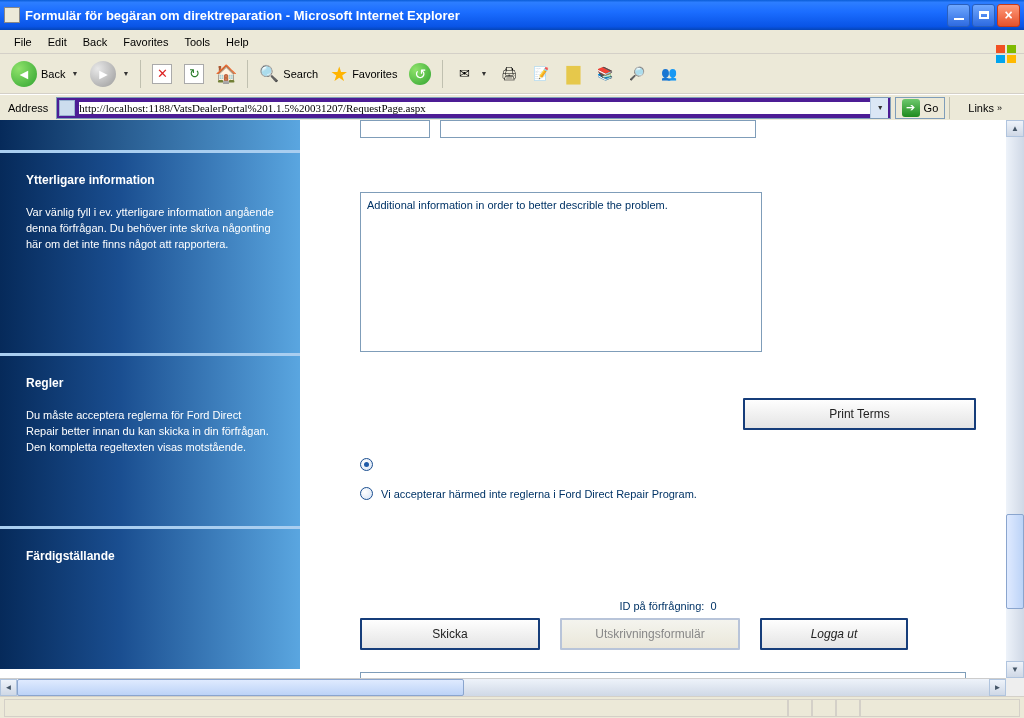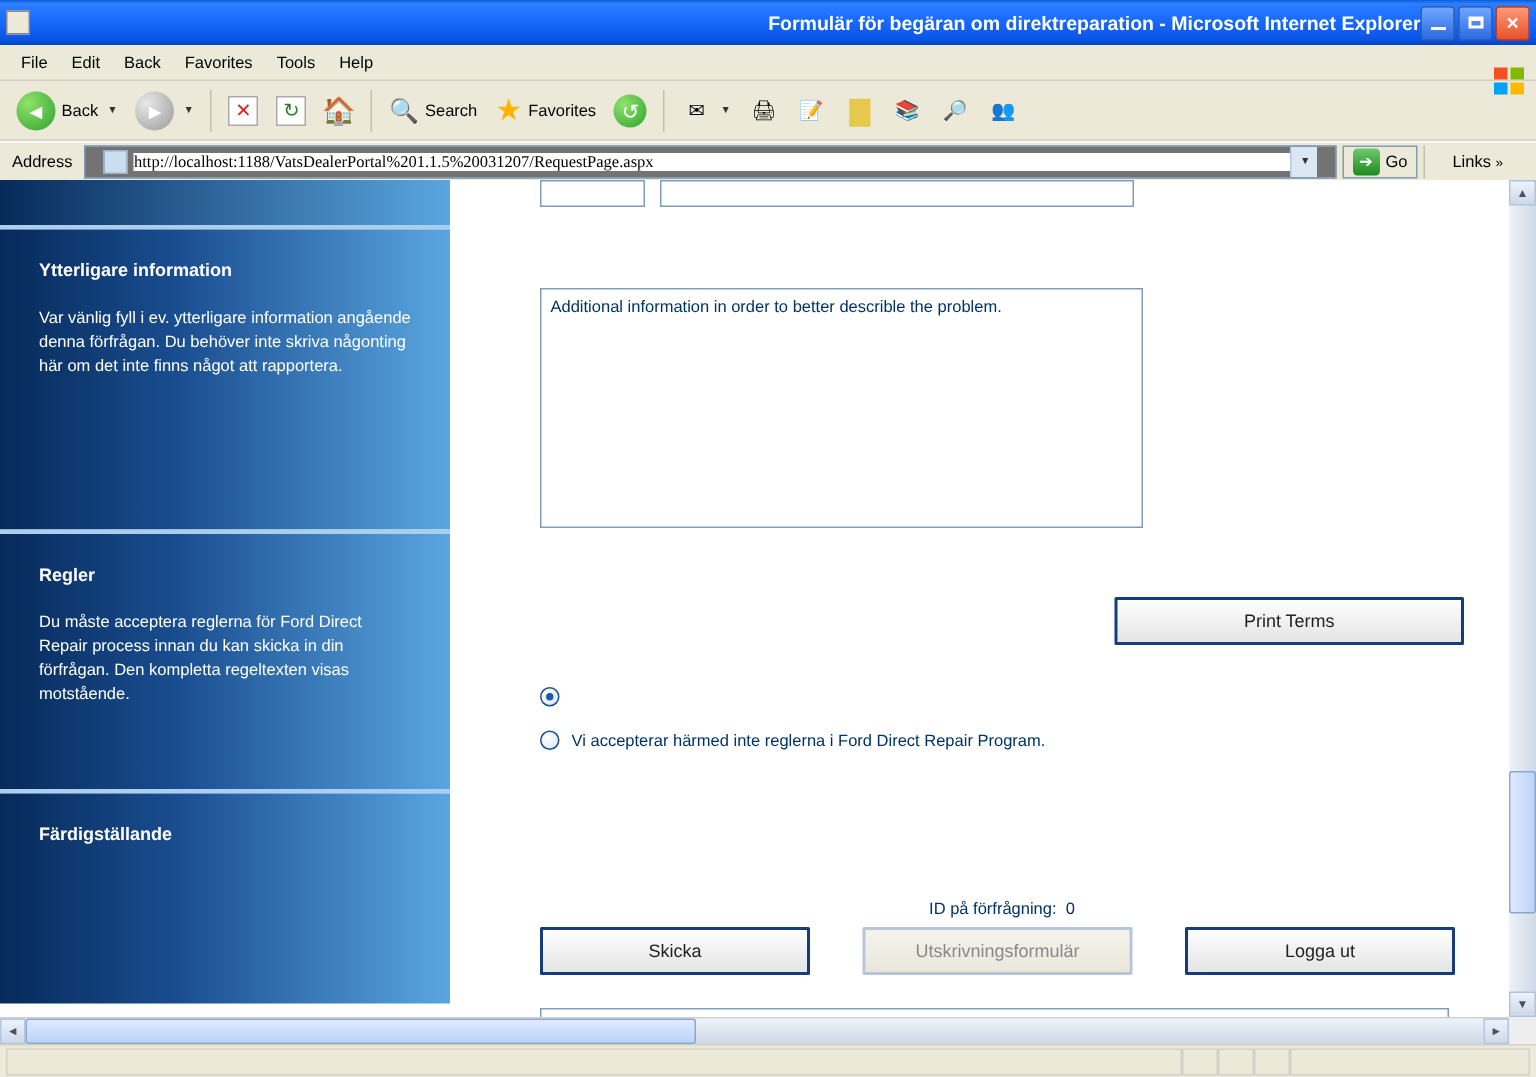--- a/index.html
+++ b/index.html
@@ -1,21 +1,21 @@
 <!DOCTYPE html>
 <html><head>
 <meta charset="utf-8">
 <style>
 * { box-sizing: border-box; margin: 0; padding: 0; }
 body { font-family: Tahoma, Arial, sans-serif; font-size: 11px; background: #ece9d8; overflow: hidden; width: 1024px; height: 718px; }
 
 
 .titlebar { height: 30px; background: linear-gradient(to bottom, #0a5dd6 0%, #2d7eff 8%, #1b6dff 40%, #0954e6 88%, #0545b8 100%); display: flex; align-items: center; padding: 0 4px; color: white; font-weight: bold; font-size: 13px; }
 .titlebar .page-icon { width: 16px; height: 16px; margin-right: 5px; display: inline-block; background:#ece9d8; border:1px solid #888; }
-.titlebar .title { flex: 1; text-align: right; }
+.titlebar .title { flex: 1; }
 .winbtns { display: flex; gap: 2px; margin-left: auto; }
 .winbtn { width: 23px; height: 23px; border: 1px solid #2a5fbb; border-radius: 3px; background: linear-gradient(to bottom,#6fa8ff,#2d6ae0); display:flex; align-items:center; justify-content:center; color:white; font-weight:bold; font-family:Arial; font-size:12px;}
 .winbtn.close { background: linear-gradient(to bottom,#ff9a7a,#e6522c); border-color:#c83a18; font-size:14px;}
 .winbtn.min span{border-bottom:2px solid white;width:10px;display:block;margin-top:8px;}
 .winbtn.max span{border:2px solid white;width:10px;height:8px;display:block;border-top-width:3px;}
 
 
 .menubar { height: 24px; background: #ece9d8; display: flex; align-items: center; padding: 0 6px; position:relative; border-bottom:1px solid #d4d0c8;}
 .menubar .menuitem { padding: 2px 8px; cursor: default; }
 .winflag { position:absolute; right:0; top:0; width:36px; height:48px; z-index:5; display:flex; align-items:center; justify-content:center;}
@@ -30,21 +30,21 @@
 .icon-grey{background:radial-gradient(circle at 30% 30%,#e8e8e8,#9a9a9a);}
 .icon-sm{width:20px;height:20px;display:inline-flex;align-items:center;justify-content:center;font-size:13px;border:1px solid #aaa;background:#fff;}
 .icon-sm.noborder{border:none;background:transparent;}
 .star{color:#ffb400;font-size:20px;}
 .sep{width:1px;height:28px;background:#c0c0b0;margin:0 4px;}
 .dd-arrow{font-size:7px;color:#333;margin-left:2px;}
 
 
 .addrbar { height: 26px; background: #ece9d8; display: flex; align-items: center; padding: 0 4px; gap:4px; border-top:1px solid #fff;}
 .addrlabel{padding:0 4px;}
-.addrinput{flex:1;height:22px;border:1px solid #7f9db9;background:#737373;display:flex;align-items:center;padding:0 12px;}
+.addrinput{flex:1;height:22px;border:1px solid #7f9db9;background:#4c1d95;display:flex;align-items:center;padding:0 2px;}
 .addrinput .favicon{width:16px;height:16px;margin-right:4px;display:inline-block;border:1px solid #99b4d1;background:#cde;}
 .addrinput input{flex:1;border:none;outline:none;font-size:11px;font-family:Tahoma;}
 .addrdd{width:18px;height:20px;display:flex;align-items:center;justify-content:center;background:#dbe7f5;border-left:1px solid #b5cae1;}
 .gobtn{height:22px;display:flex;align-items:center;gap:4px;padding:0 6px;border:1px solid #7f9db9;background:#ece9d8;}
 .gobtn .goicon{width:18px;height:18px;background:linear-gradient(to bottom,#6ec96e,#1e8a1e);border-radius:3px;display:flex;align-items:center;justify-content:center;color:white;font-size:11px;}
 .links-grab{padding:0 18px;border-left:1px solid #c0c0b0;height:22px;display:flex;align-items:center;gap:3px;}
 
 
 .viewport { position: absolute; top: 120px; left: 0; right: 0; bottom: 22px; background: white; overflow: hidden; }
 .hscroll{position:absolute;left:0;right:18px;bottom:0;height:18px;background:#eee;border-top:1px solid #ccc;display:flex;}
@@ -76,21 +76,21 @@
 .smbox.wide{width:316px;}
 .textarea-box{width:402px;height:160px;border:1px solid #7f9db9;background:white;padding:6px;margin-top:54px;font-size:11px;color:#003366;}
 .print-row{display:flex;justify-content:flex-end;margin-top:46px;}
 .btn3d{width:233px;height:32px;border:2px solid #163d7a;background:linear-gradient(to bottom,#fefefe,#e4e4e4);font-size:12px;color:#222;display:flex;align-items:center;justify-content:center;border-radius:1px;}
 .btn3d.disabled{color:#888;background:linear-gradient(to bottom,#f4f4ee,#eae7da);border-color:#b8c4d9;}
 .radios{margin-top:28px;}
 .radio-row{display:flex;align-items:center;gap:8px;margin:16px 0;color:#003366;font-size:11px;}
 .radio{width:13px;height:13px;border-radius:50%;border:1px solid #1a4e90;background:radial-gradient(circle at 35% 35%,#fff,#d5e2f4);display:flex;align-items:center;justify-content:center;}
 .radio.checked::after{content:"";width:5px;height:5px;border-radius:50%;background:#1e5aa8;}
 .idrow{text-align:center;margin-top:100px;color:#003366;font-size:11px;}
-.btnrow{display:flex;gap:35px;margin-top:6px;}
+.btnrow{display:flex;gap:20px;margin-top:6px;}
 .bigbox{margin-top:22px;border:1px solid #7f9db9;background:white;height:60px;width:606px;}
 
 
 .statusbar{position:absolute;left:0;right:0;bottom:0;height:22px;background:#ece9d8;border-top:1px solid #d4d0c8;display:flex;align-items:center;padding:0 4px;}
 .statusbar .cell{border:1px solid #d4d0c8;height:18px;padding:0 6px;display:flex;align-items:center;}
 </style>
 </head>
 <body>
 
 <div class="titlebar">
@@ -206,21 +206,21 @@
       <div class="sidebar">
         <div class="topgap"></div>
         <div class="divider"></div>
         <div class="sec additional">
           <h3>Ytterligare information</h3>
           <p>Var vänlig fyll i ev. ytterligare information angående denna förfrågan. Du behöver inte skriva någonting här om det inte finns något att rapportera.</p>
         </div>
         <div class="divider"></div>
         <div class="sec rules">
           <h3>Regler</h3>
-          <p>Du måste acceptera reglerna för Ford Direct Repair process innan du kan skicka in din förfrågan. Den kompletta regeltexten visas motstående.</p>
+          <p>Du måste acceptera reglerna för Ford Direct Repair better innan du kan skicka in din förfrågan. Den kompletta regeltexten visas motstående.</p>
         </div>
         <div class="divider"></div>
         <div class="sec complete">
           <h3>Färdigställande</h3>
         </div>
       </div>
 
       <div class="main">
         <div class="twobox">
           <div class="smbox"></div>
@@ -251,21 +251,21 @@
           <span>ID på förfrågning:</span>&nbsp;&nbsp;<span>0</span>
         </div>
 
         <div class="btnrow">
           <div class="btn3d" style="width:180px;">
             <span>Skicka</span>
           </div>
           <div class="btn3d disabled" style="width:180px;">
             <span>Utskrivningsformulär</span>
           </div>
-          <div class="btn3d" style="width:180px;">
+          <div class="btn3d" style="width:148px;font-style:italic;">
             <span>Logga ut</span>
           </div>
         </div>
 
         <div class="bigbox"></div>
       </div>
     </div>
   </div>
 
   <div class="vscroll">

